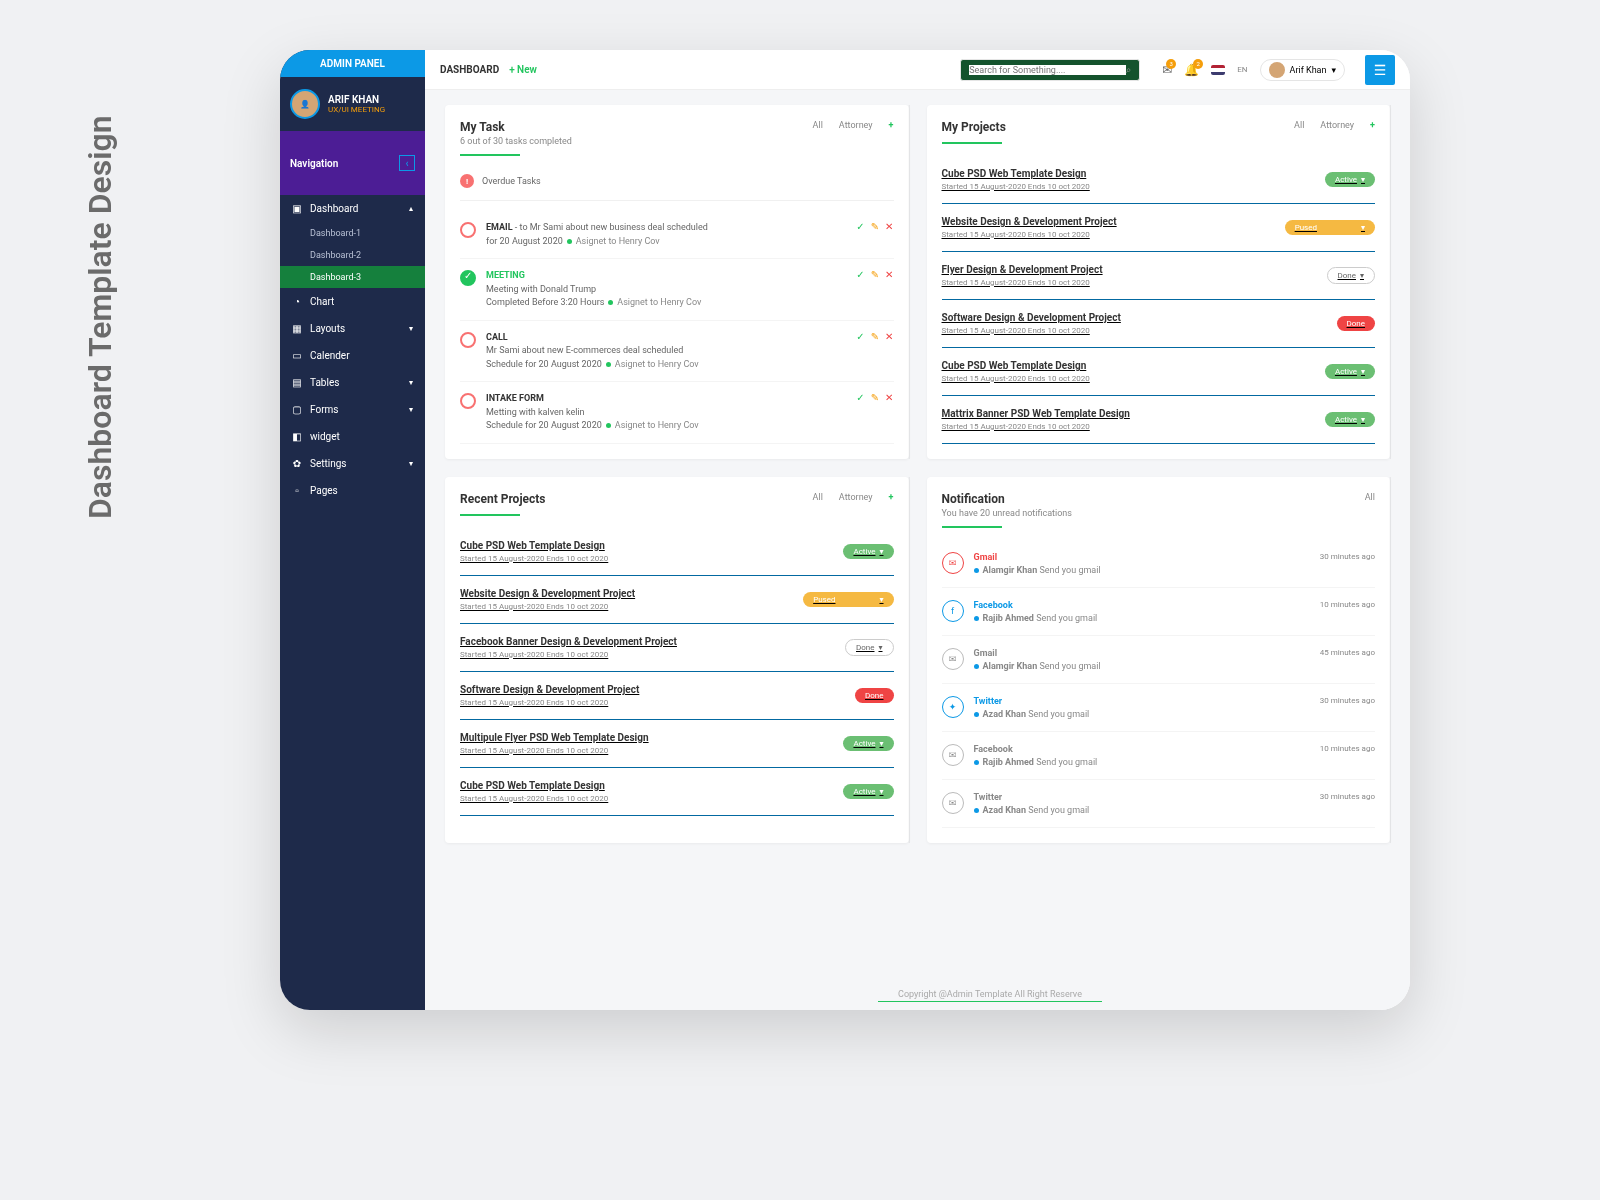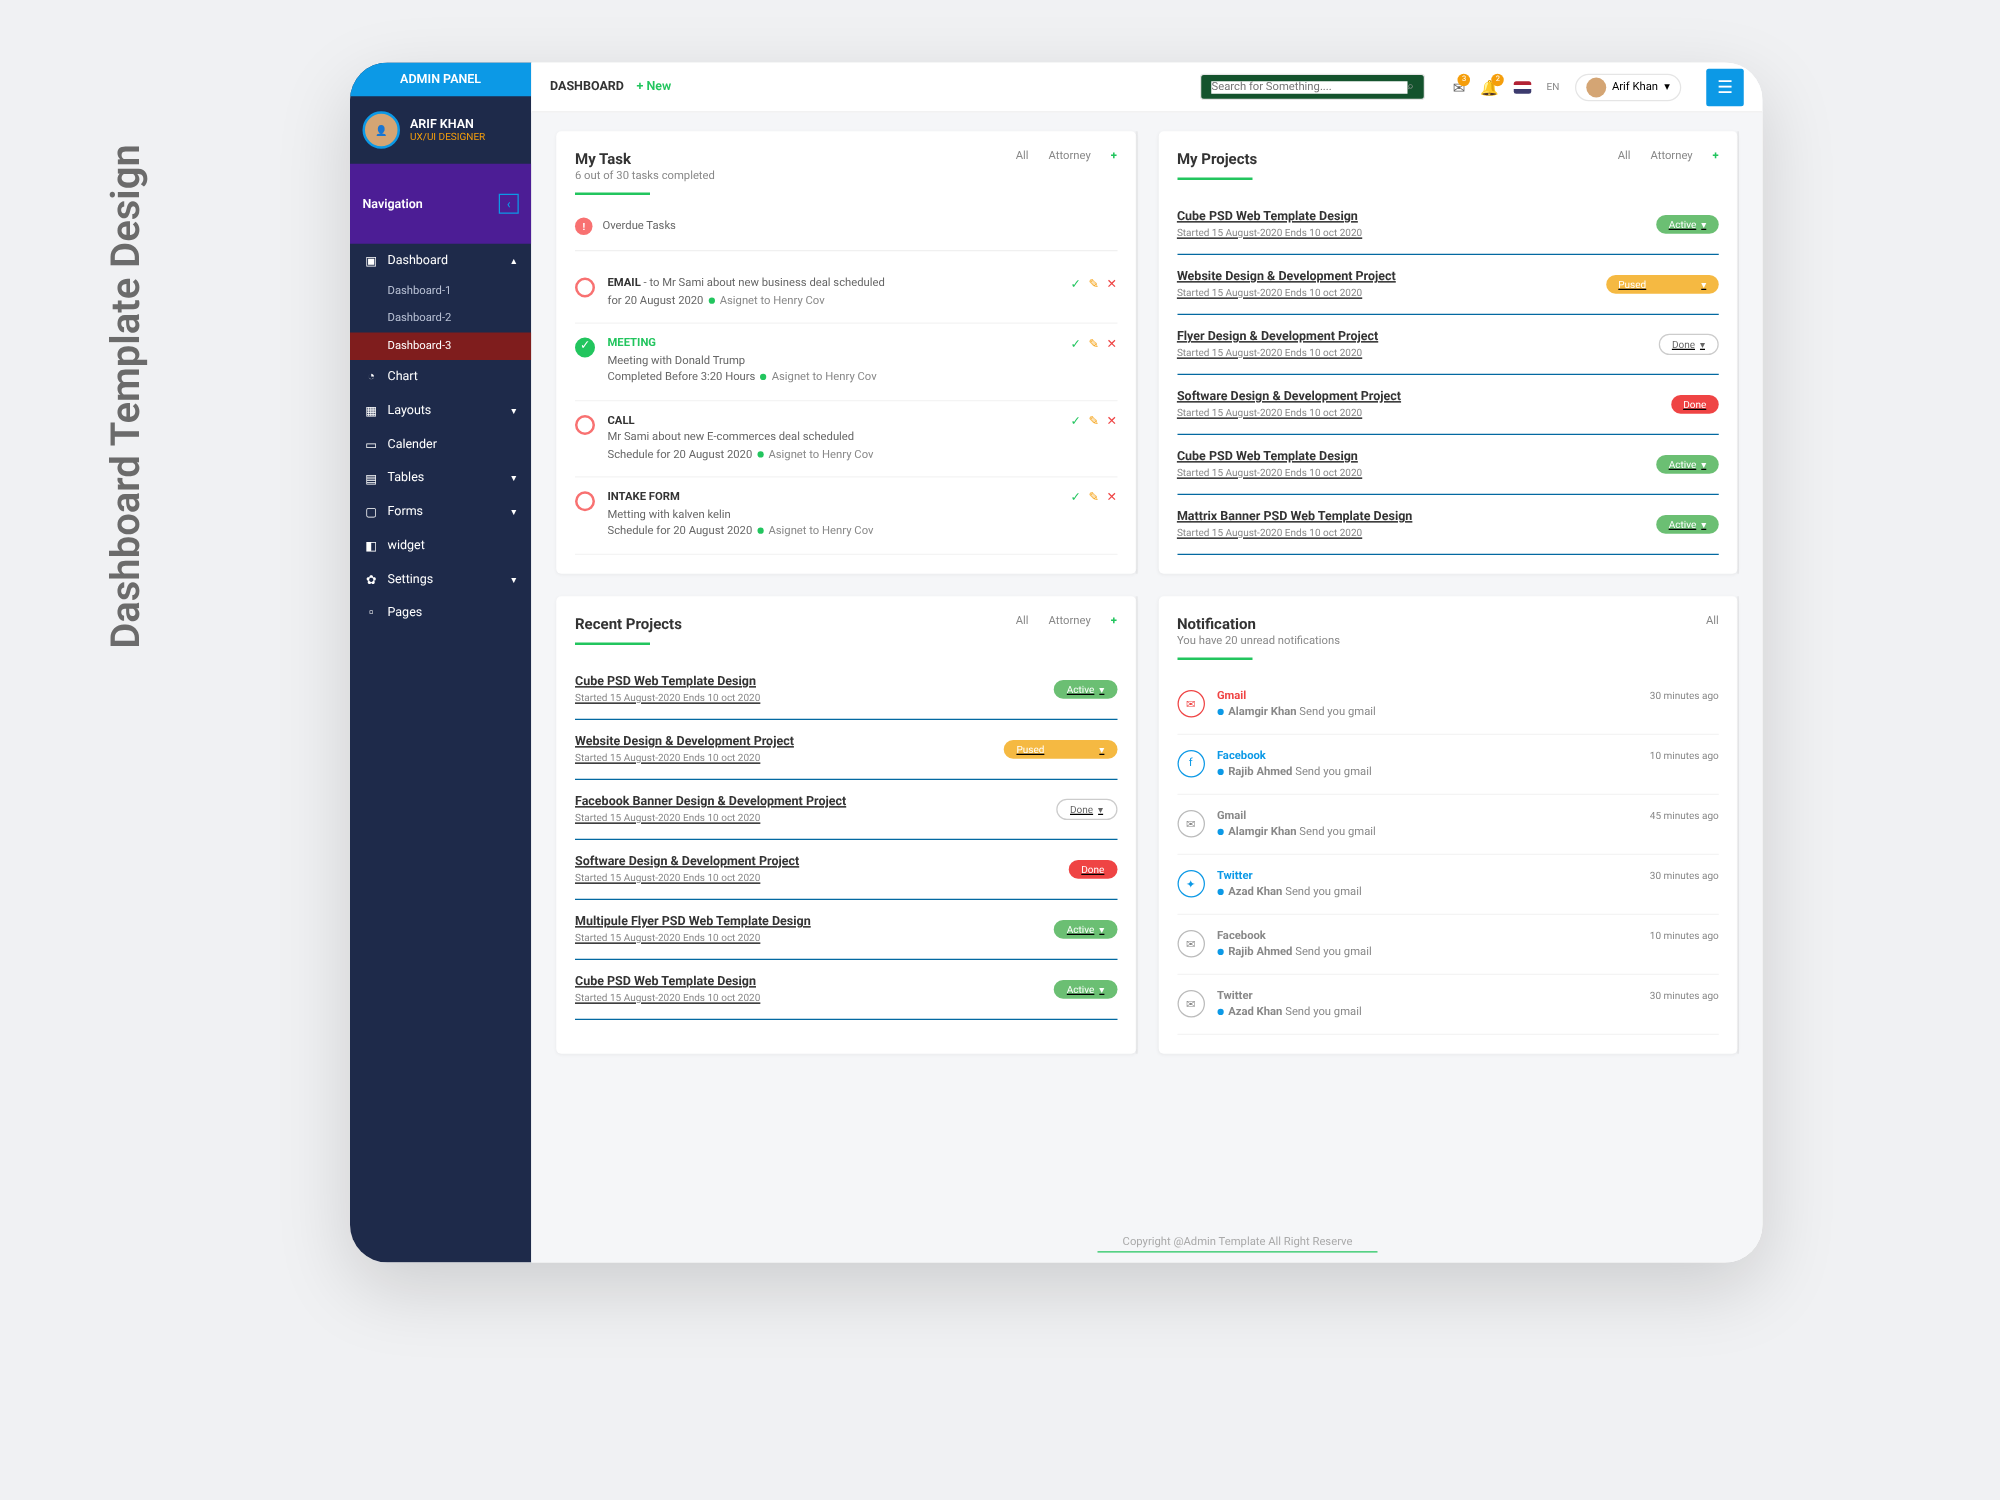--- a/index.html
+++ b/index.html
@@ -10,21 +10,21 @@
 .sidebar-top { background:#0c99e6; text-align:center; padding:8px 0; font-size:10px; font-weight:600; }
 .user-block { padding:12px 10px; display:flex; align-items:center; gap:8px; }
 .avatar { width:30px; height:30px; border-radius:50%; background:#d4a574; border:2px solid #0c99e6; display:flex; align-items:center; justify-content:center; font-size:8px; color:#654; }
 .user-name { font-size:10px; font-weight:600; }
 .user-role { font-size:8px; color:#f59e0b; }
 .nav-header { background:#4c1d95; padding:24px 10px; display:flex; justify-content:space-between; align-items:center; font-size:10px; font-weight:600;gap:10px; }
 .nav-toggle { width:16px; height:16px; border:1px solid #0c99e6; display:flex; align-items:center; justify-content:center; color:#0c99e6; font-size:10px; }
 .nav-item { padding:8px 12px; display:flex; align-items:center; gap:8px; font-size:10px; cursor:pointer; }
 .nav-item .caret { margin-left:auto; font-size:8px; }
 .nav-sub { padding:6px 12px 6px 30px; font-size:9px; color:#b8c0d4; cursor:pointer; }
-.nav-sub.active { background:#7f1d1d; color:#fff; }
+.nav-sub.active { background:#15803d; color:#fff; }
 .nav-icon { width:10px; height:10px; display:inline-flex; align-items:center; justify-content:center; font-size:10px; }
 .main { position:absolute; left:145px; top:0; right:0; height:100%; background:#f5f6f8; overflow:hidden; }
 .topbar { height:40px; background:#fff; display:flex; align-items:center; padding:0 15px; gap:10px; border-bottom:1px solid #eee; }
 .topbar-title { font-size:10px; font-weight:700; color:#333; }
 .topbar-new { font-size:10px; color:#22c55e; font-weight:600; }
 .search-box { margin-left:auto; display:flex; align-items:center; background:#14532d; border:1px solid #e5e5e5; border-radius:3px; padding:4px 8px; width:180px; }
 .search-box input { border:0; outline:0; font-size:9px; flex:1; color:#999; }
 .search-icon { font-size:10px; color:#999; }
 .topbar-icons { display:flex; align-items:center; gap:12px; margin-left:12px; }
 .icon-badge { position:relative; font-size:12px; color:#666; }
@@ -90,21 +90,21 @@
 <div class="vertical-title">Dashboard Template Design</div>
 
 <div class="device">
 
   <div class="sidebar">
     <div class="sidebar-top">ADMIN PANEL</div>
     <div class="user-block">
       <div class="avatar">👤</div>
       <div>
         <div class="user-name">ARIF KHAN</div>
-        <div class="user-role">UX/UI DESIGNER</div>
+        <div class="user-role">UX/UI MEETING</div>
       </div>
     </div>
     <div class="nav-header">
       <span>Navigation</span>
       <span class="nav-toggle">‹</span>
     </div>
     <div id="nav-items">
         <div class="nav-item">
           <span class="nav-icon">▣</span>
           <span>Dashboard</span>

